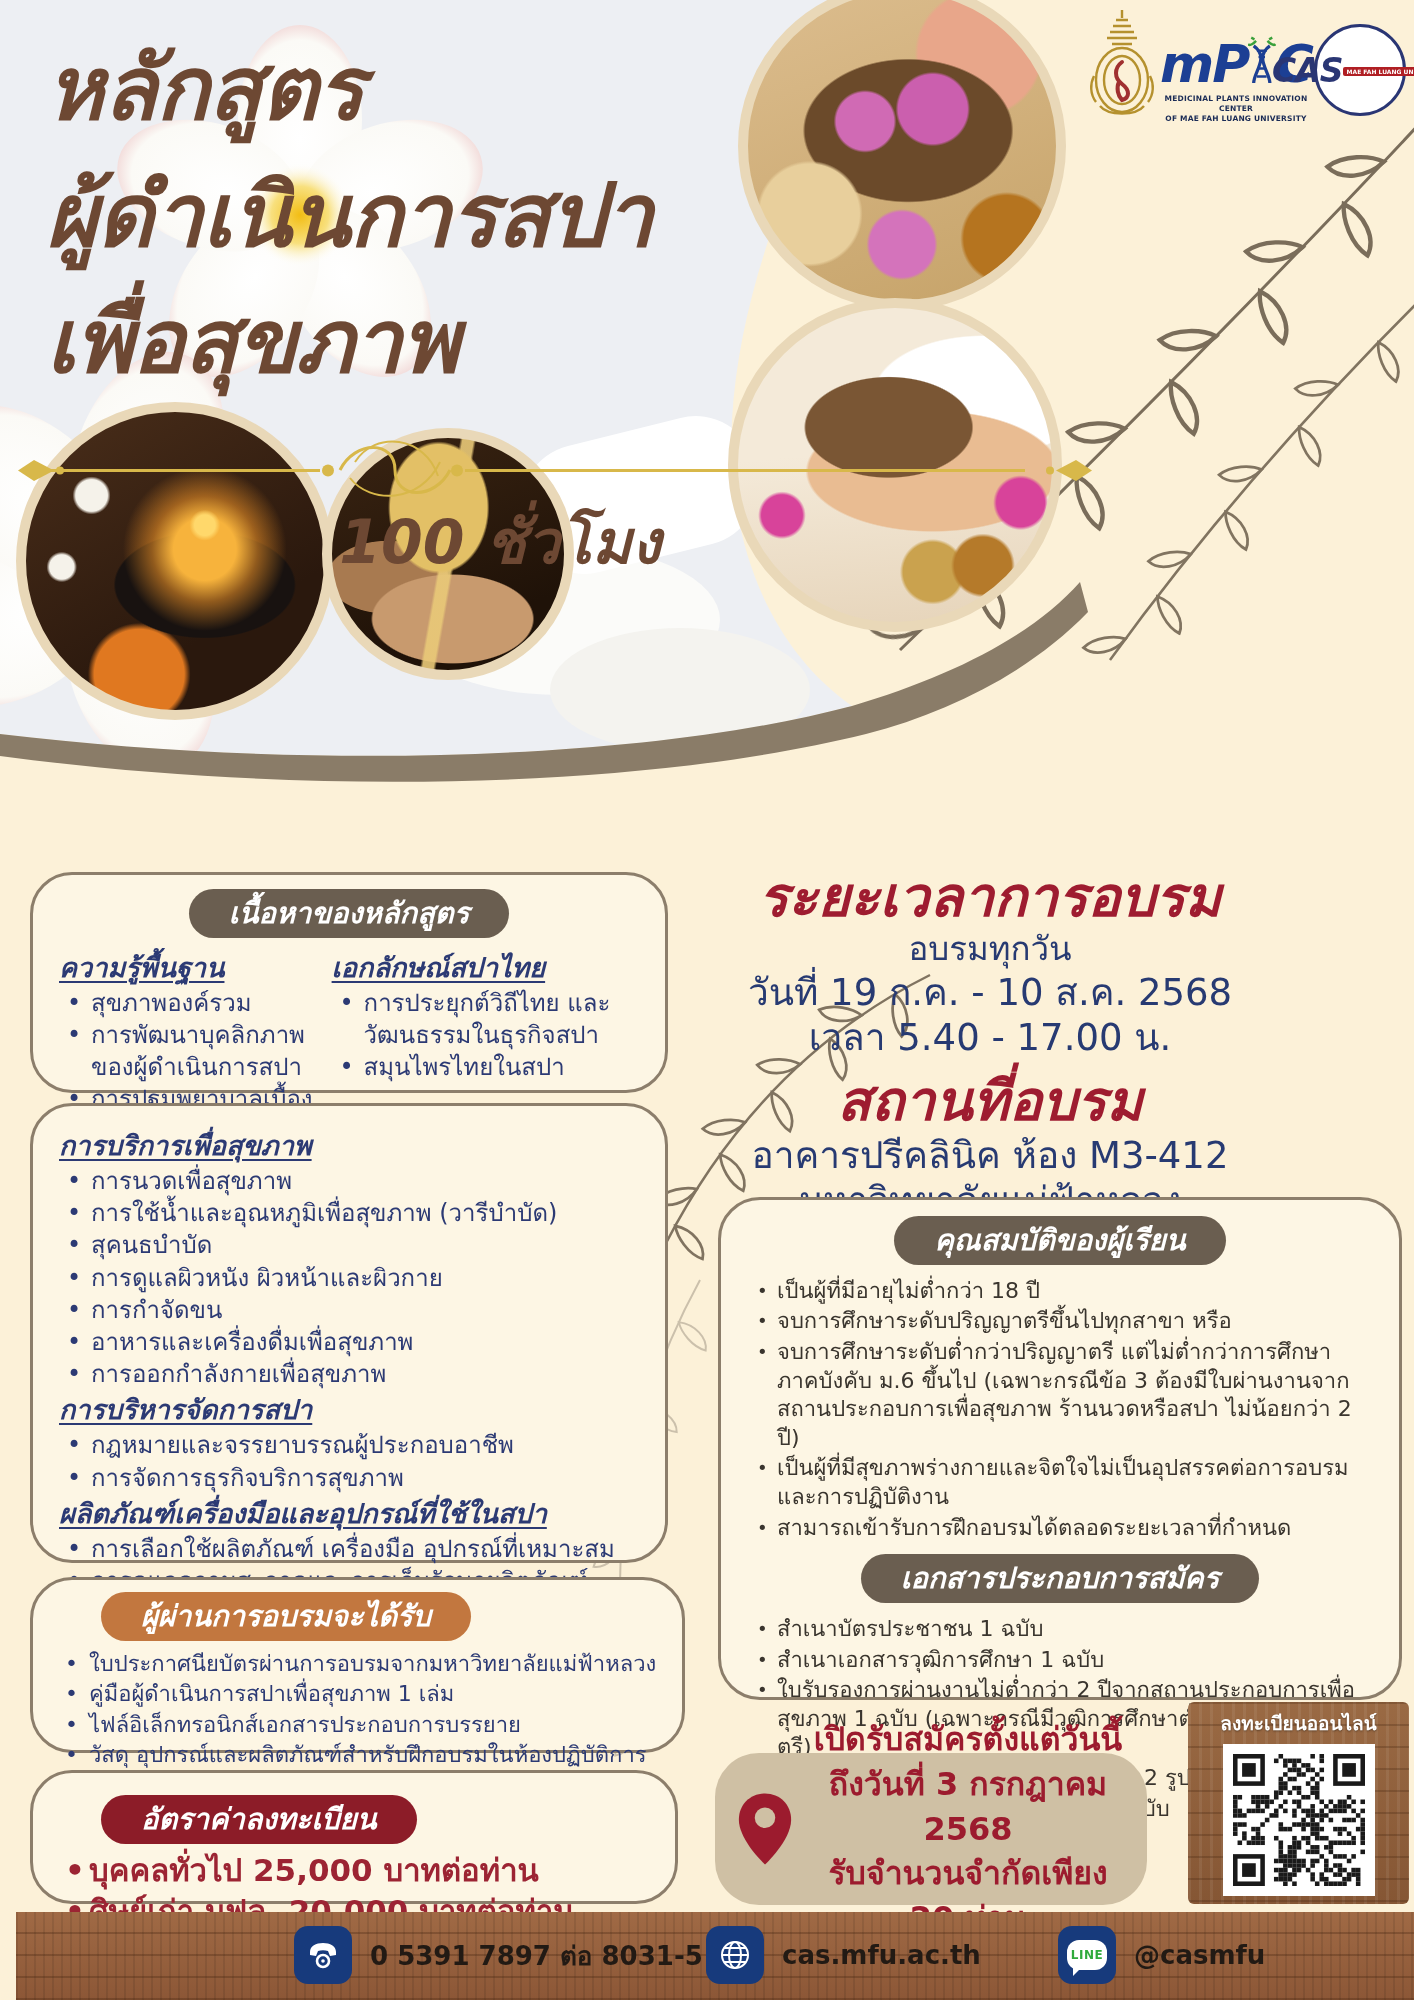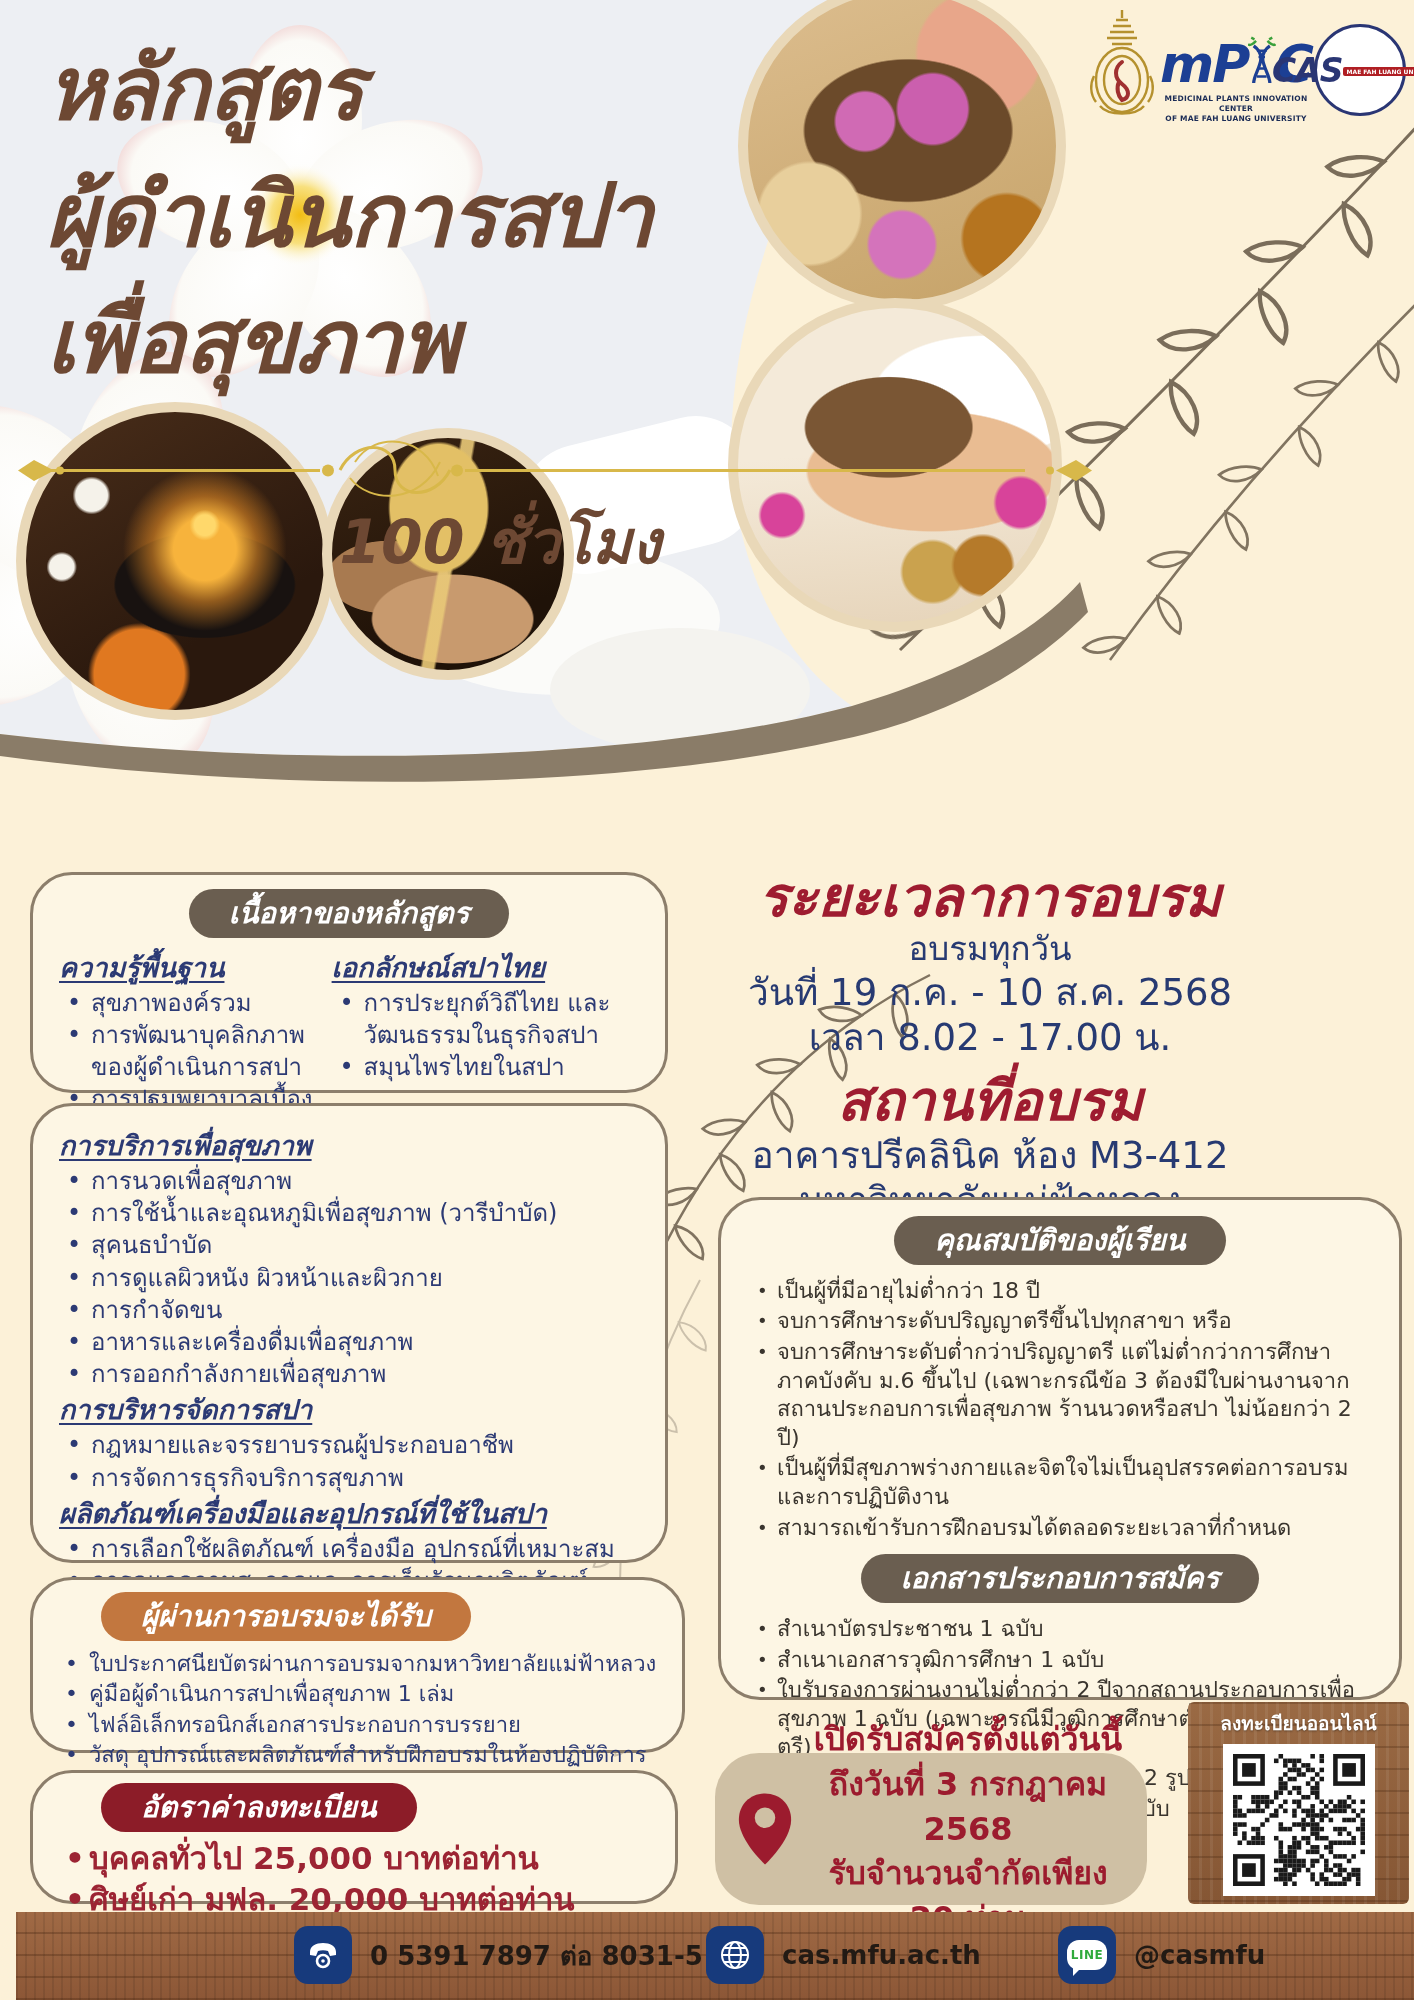--- a/index.html
+++ b/index.html
@@ -64,21 +64,21 @@
       radial-gradient(ellipse 40% 22% at 52% 78%, #c89a6e 0 86%, rgba(0,0,0,0) 88%),
       radial-gradient(ellipse 30% 18% at 24% 60%, #a87a50 0 86%, rgba(0,0,0,0) 88%),
       linear-gradient(160deg,#3a2412,#1f1208 75%);}
   
   .box{background:#fdf6e4;border:3.5px solid #8c7e6b;border-radius:42px;box-sizing:border-box;z-index:3;
        display:flex;flex-direction:column;}
   .pill{border-radius:999px;color:#fff;font-weight:700;font-style:italic;text-align:center;
         padding:7px 40px;font-size:29px;line-height:1.2;white-space:nowrap;}
   .pill-taupe{background:#6a5e50;}
   .pill-orange{background:#c2773f;}
-  .pill-red{background:#8c1c28;}
+  .pill-red{background:#8c1c28;margin-top:12px;}
   ul.blist{margin:0;padding:0;list-style:none;}
   ul.blist li{position:relative;padding-left:32px;color:#2c3a74;font-size:24px;line-height:1.34;}
   ul.blist li::before{content:"\2022";position:absolute;left:8px;top:0;}
   .subhead{color:#2c3a74;font-weight:800;font-style:italic;font-size:27px;line-height:1.45;
            text-decoration:underline;text-decoration-thickness:2px;text-underline-offset:4px;}
   
   .box-content{left:30px;top:872px;width:638px;height:221px;padding:14px 26px 10px;}
   .box-content .cols{display:grid;grid-template-columns:47% 53%;margin-top:10px;}
   
   .box-services{left:30px;top:1103px;width:638px;height:460px;padding:20px 26px 10px;}
@@ -371,21 +371,21 @@
     <ul class="blist" style="margin-top:6px">
         <li>บุคคลทั่วไป 25,000 บาทต่อท่าน</li>
         <li>ศิษย์เก่า มฟล. 20,000 บาทต่อท่าน</li>
       </ul>
   </div>
 
   <div class="abs schedule">
     <div class="red-title">ระยะเวลาการอบรม</div>
     <div class="navy-line small">อบรมทุกวัน</div>
     <div class="navy-line">วันที่ 19 ก.ค. - 10 ส.ค. 2568</div>
-    <div class="navy-line">เวลา 8.02 - 17.00 น.</div>
+    <div class="navy-line">เวลา 5.40 - 17.00 น.</div>
     <div class="red-title" style="margin-top:10px">สถานที่อบรม</div>
     <div class="navy-line">อาคารปรีคลินิค ห้อง M3-412</div>
     <div class="navy-line">มหาวิทยาลัยแม่ฟ้าหลวง</div>
   </div>
 
   <div class="abs box box-right">
     <div class="pill pill-taupe">คุณสมบัติของผู้เรียน</div>
     <ul class="blist" style="margin-top:12px">
         <li>เป็นผู้ที่มีอายุไม่ต่ำกว่า 18 ปี</li>
         <li>จบการศึกษาระดับปริญญาตรีขึ้นไปทุกสาขา หรือ</li>

